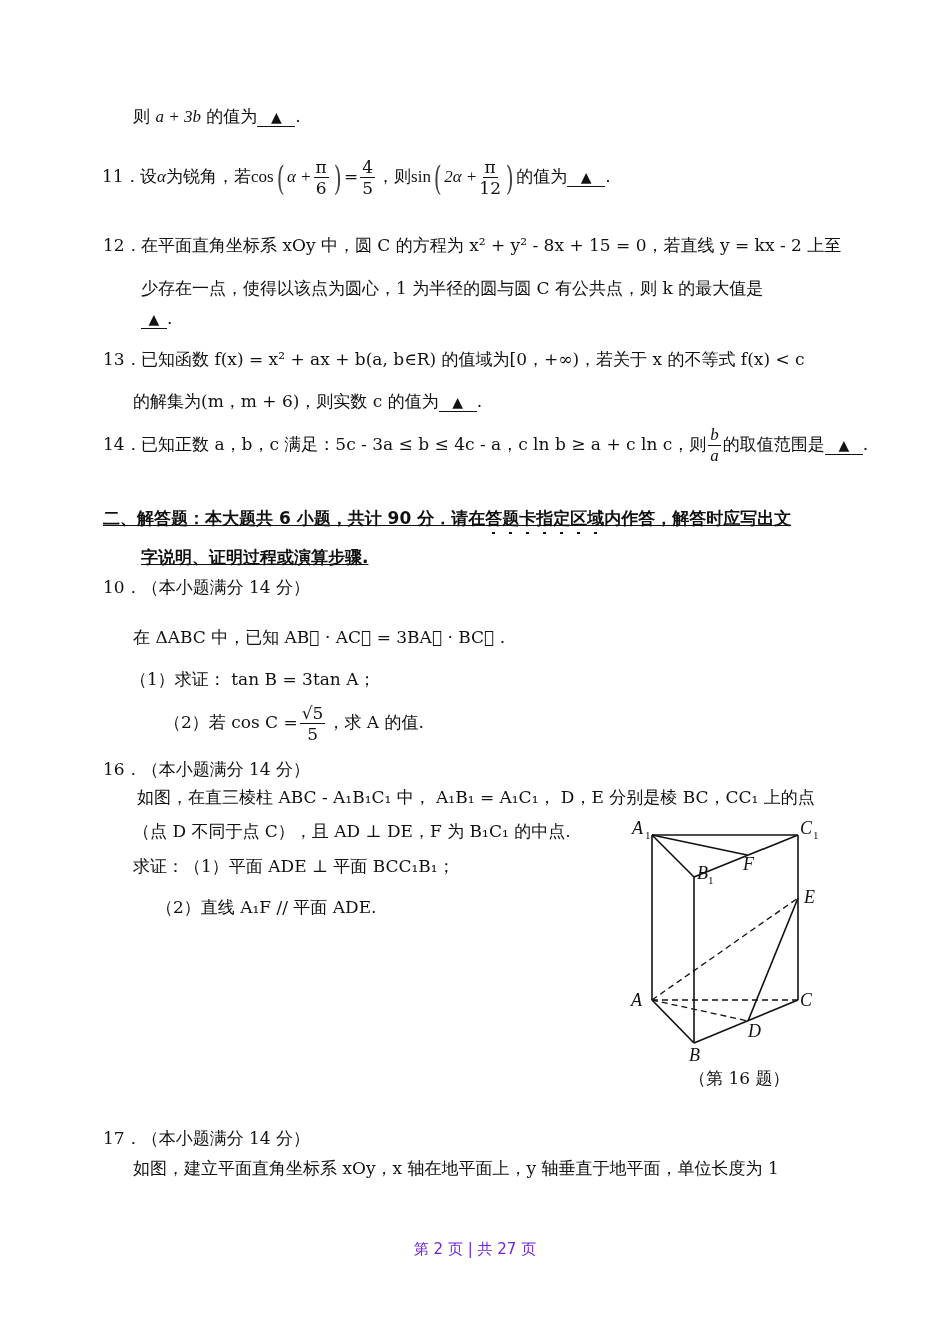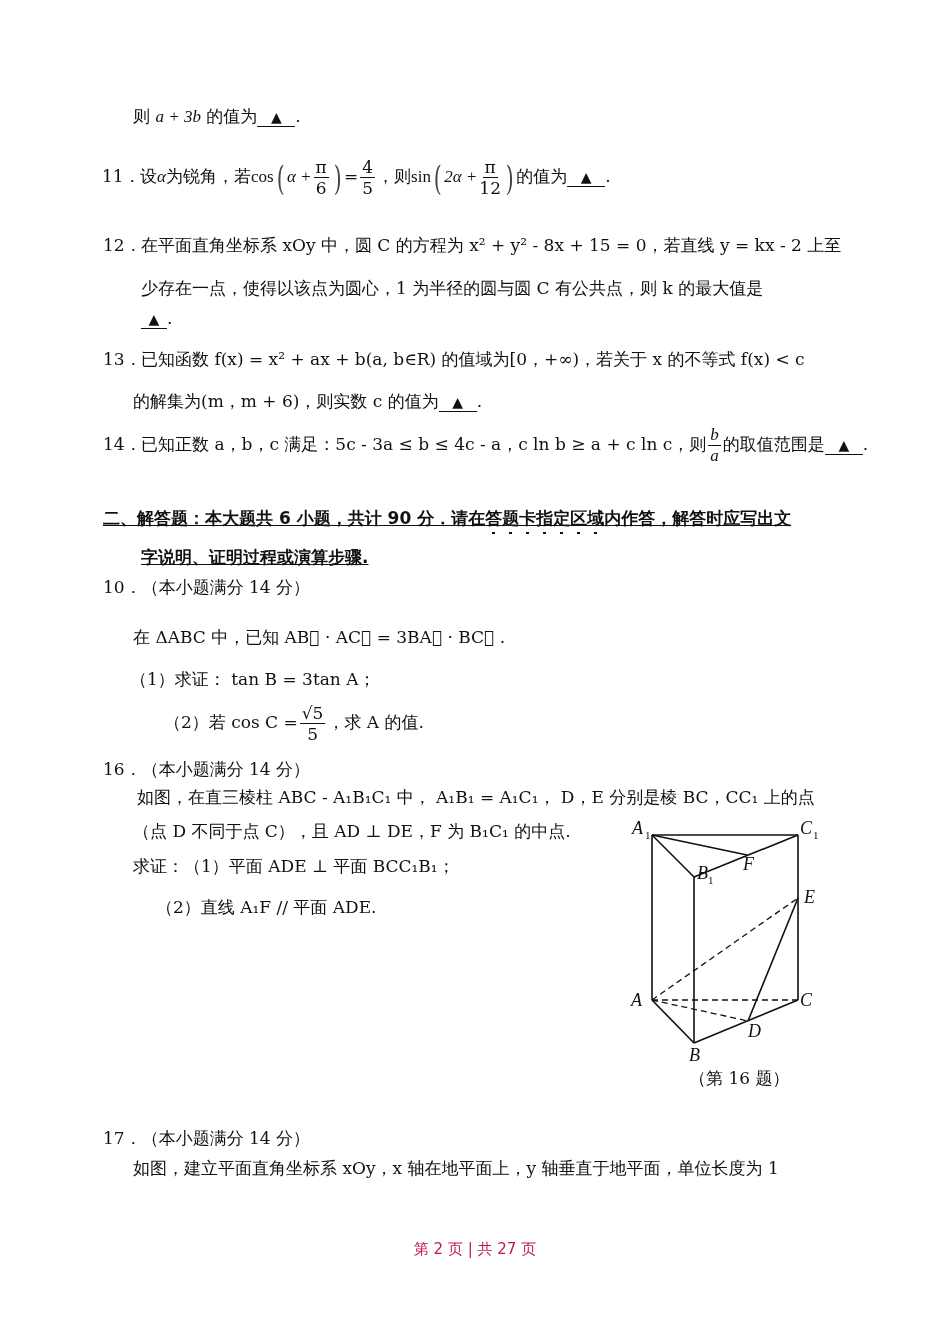--- a/index.html
+++ b/index.html
@@ -10,21 +10,21 @@
   i, .it { font-style:italic; font-family:"Liberation Serif",serif;margin-top:28px; }
   .m { font-family:"Liberation Serif",serif; }
   .blank { display:inline-block; border-bottom:1px solid #111; min-width:38px; text-align:center; line-height:18px; font-size:14px; }
   .frac { display:inline-flex; flex-direction:column; align-items:center; vertical-align:middle; margin:0 2px; line-height:20px; }
   .frac .top { border-bottom:1px solid #111; padding:0 2px; }
   .paren { font-size:34px; font-weight:100; vertical-align:middle; color:#444; transform:scaleX(.6); display:inline-block; }
   .bold { font-family:"DejaVu Sans","Liberation Sans",sans-serif; font-weight:bold; font-size:17px;text-decoration:underline; }
   .dotted { background-image:radial-gradient(circle,#111 1.3px,transparent 1.5px);
             background-size:17px 6px; background-repeat:repeat-x; background-position:left bottom; padding-bottom:8px; }
   .footer { position:absolute; left:0; width:950px; top:1240px; text-align:center; font-size:15px;
-            font-family:"DejaVu Sans","Liberation Sans",sans-serif; color:#be185d; }
+            font-family:"DejaVu Sans","Liberation Sans",sans-serif; color:#6d28d9; }
   svg text { font-family:"Liberation Serif",serif; font-style:italic; font-size:18px; fill:#111; }
   svg text.sub { font-size:11px; font-style:normal; }
 </style>
 </head>
 <body>
 
 <div class="line" style="left:133px; top:104px;">
   <span>则</span>
   <i>a + 3b</i>
   <span>的值为</span><span class="blank">▲</span><span>.</span>

